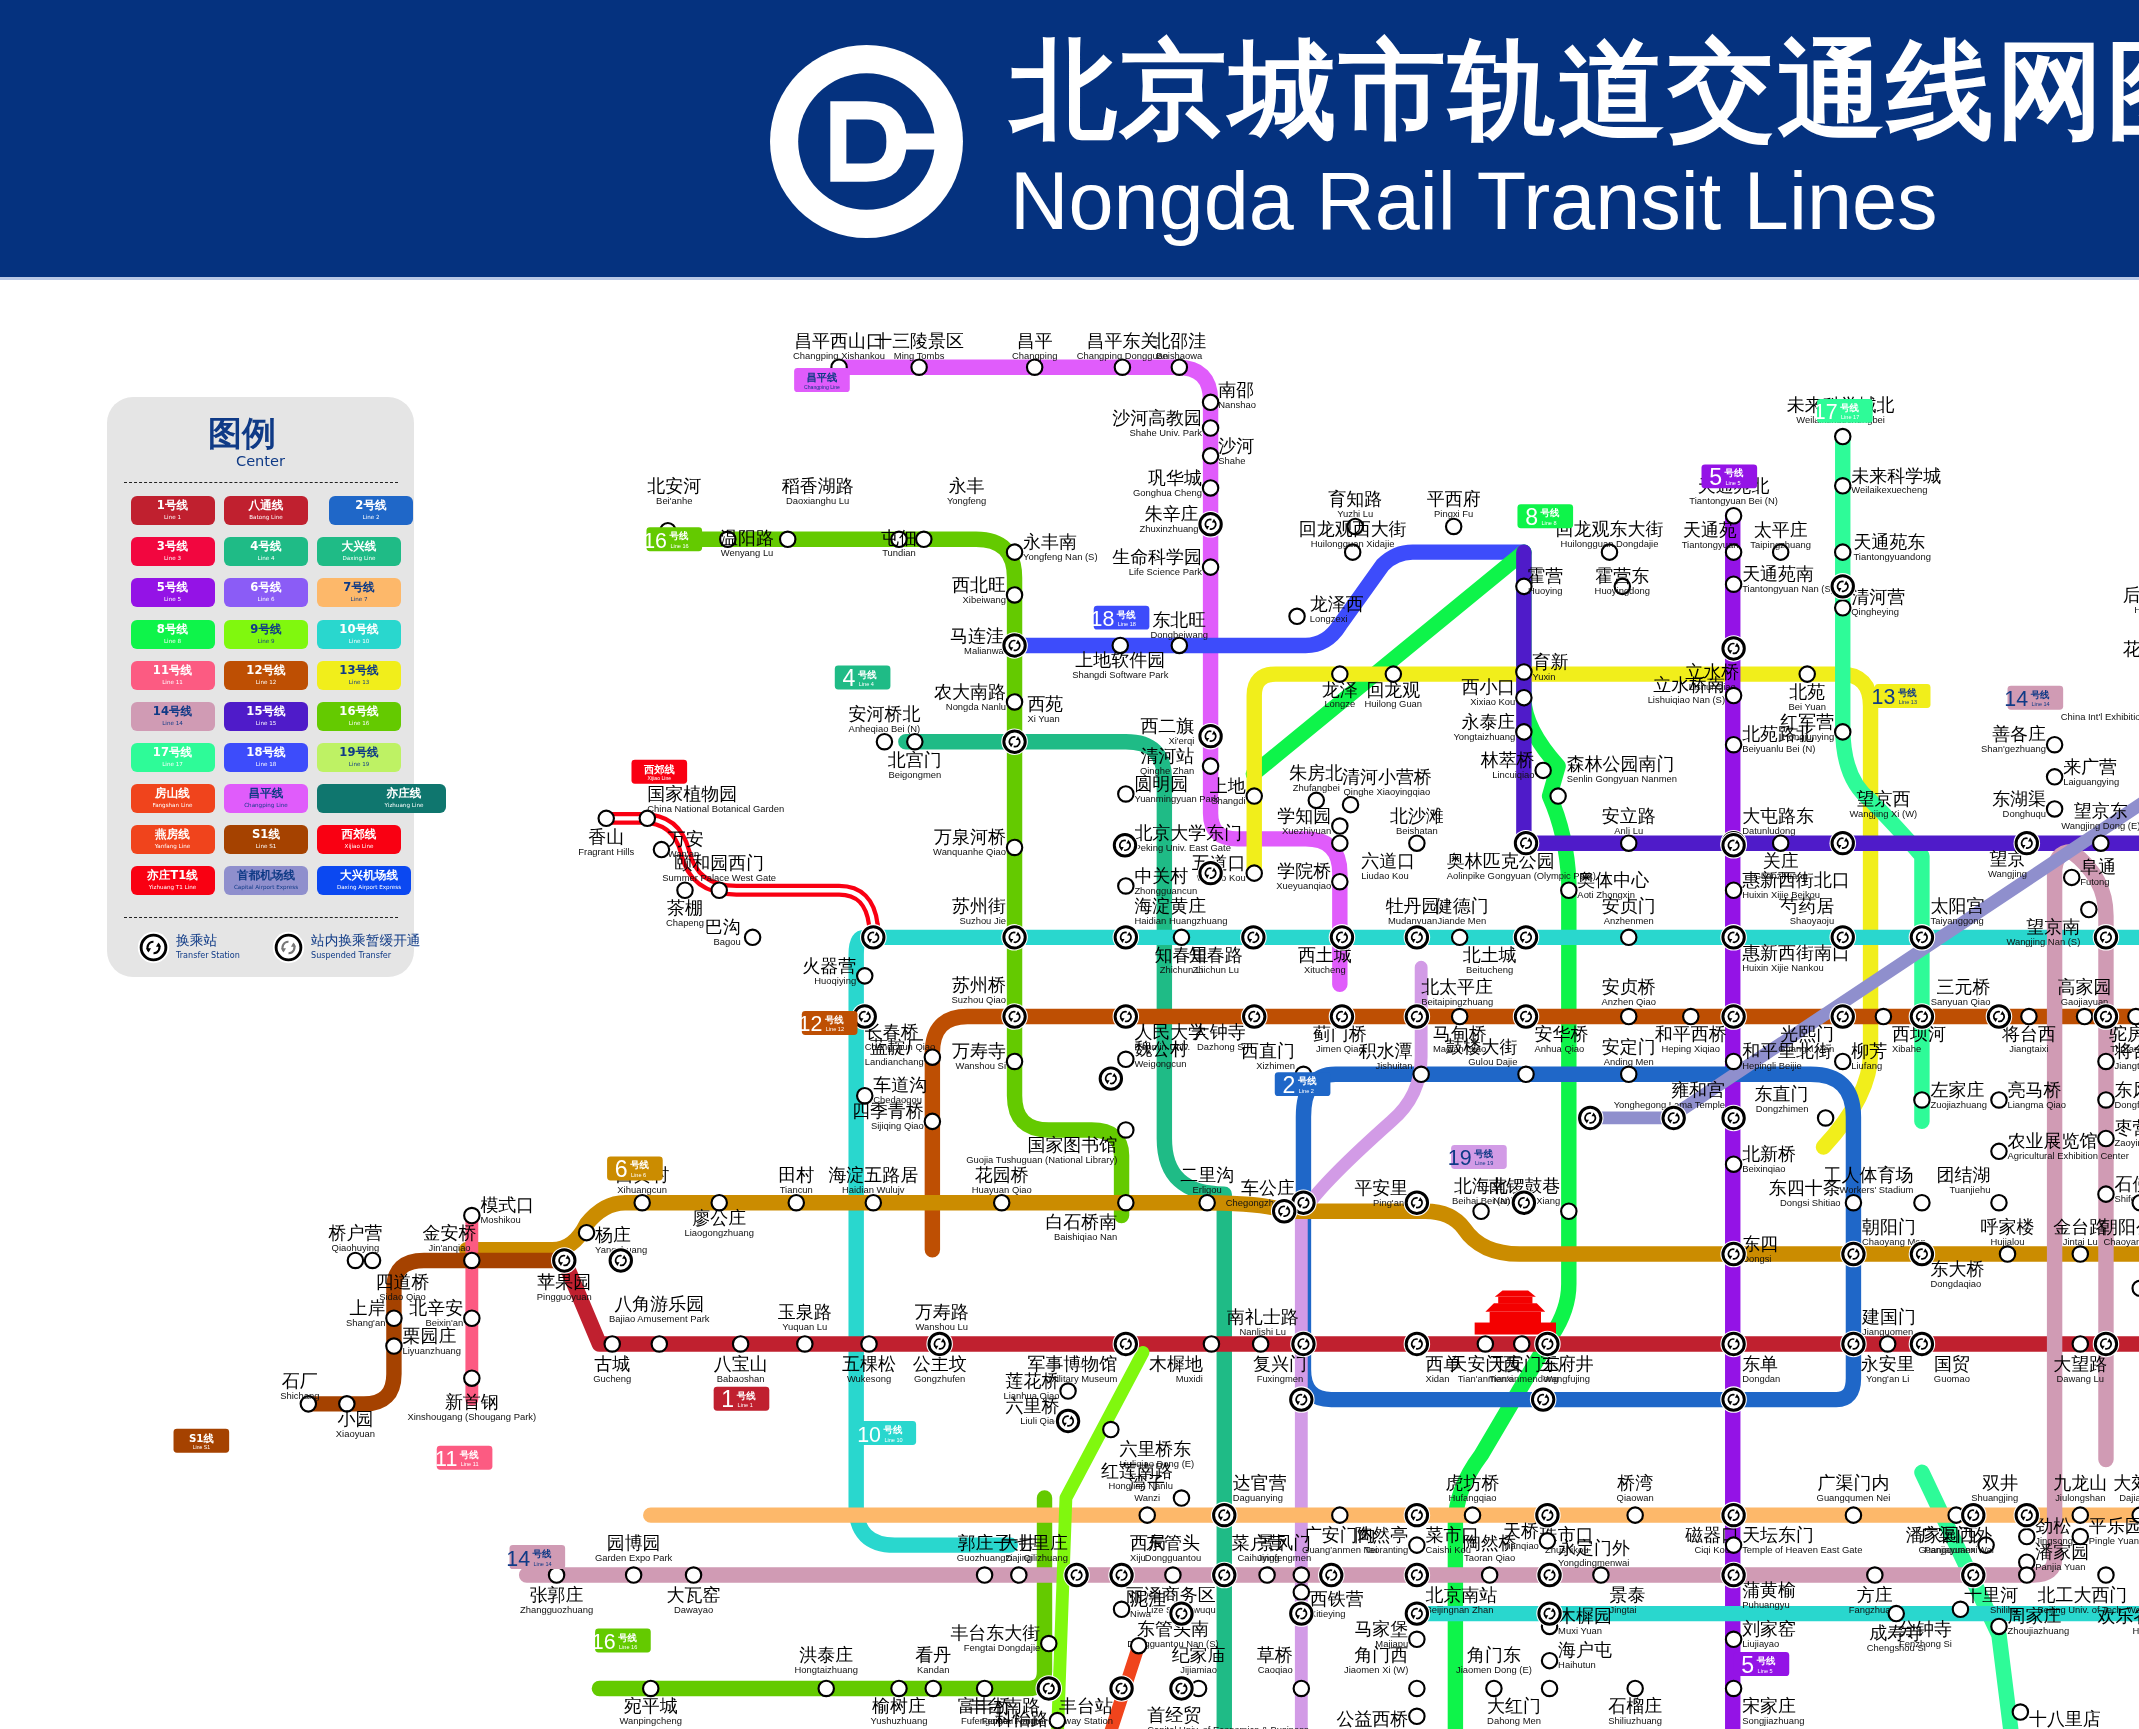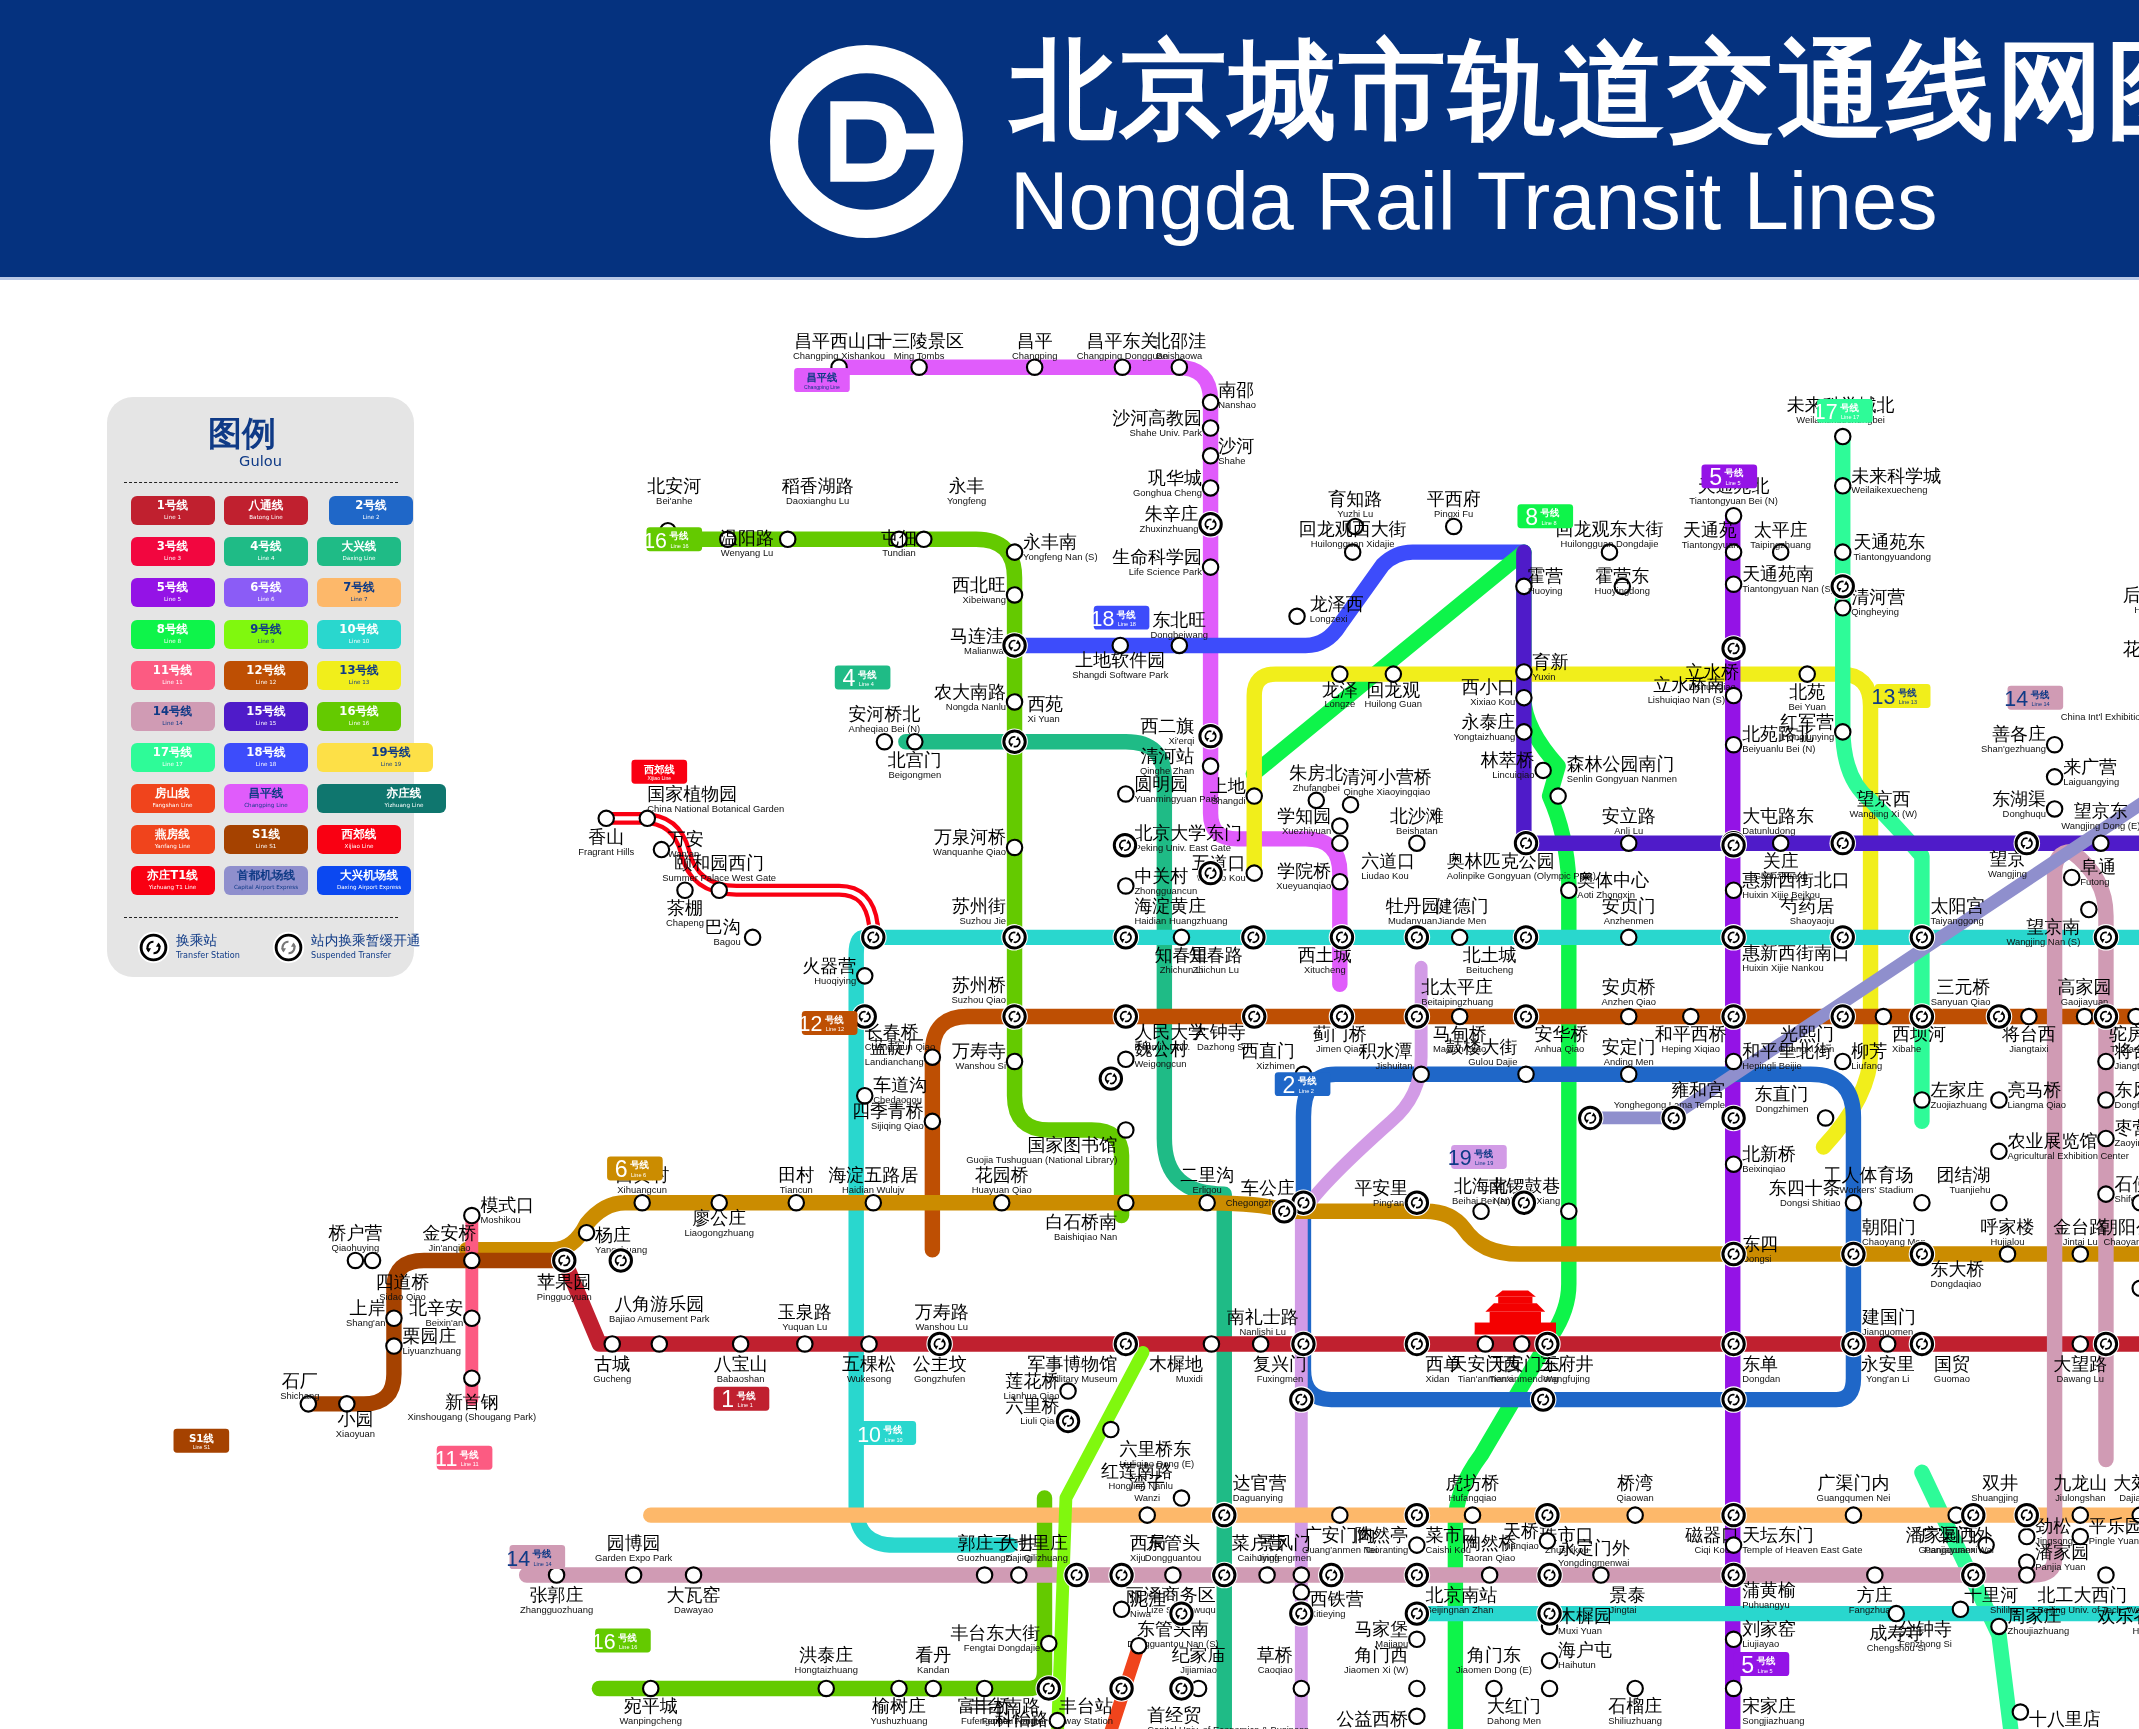--- a/index.html
+++ b/index.html
@@ -2548,21 +2548,21 @@
         <rect x="0" y="0" width="130" height="56" rx="8" fill="#9413e6"></rect>
         <text x="48" y="48" text-anchor="end" font-size="54" fill="#ffffff" font-family="Liberation Sans, sans-serif">5</text>
         <text x="54" y="28" font-size="22" fill="#ffffff" class="badge-cn">号线</text>
         <text x="56" y="48" font-size="13" fill="#ffffff" font-family="Liberation Sans, sans-serif">Line 5</text>
       </g>
     </g>
 </svg>
 
 <div id="legend">
   <div id="legend-title">图例</div>
-  <div id="legend-sub">Gulou</div>
+  <div id="legend-sub">Center</div>
   <div class="legend-dash" style="top:85px"></div>
   <div id="legend-grid">
       <div class="lg-chip" style="left: 23.5px; top: 99px; background: rgb(192, 32, 47); color: rgb(255, 255, 255);">
         <span class="lg-cn">1号线</span>
         <span class="lg-en">Line 1</span>
       </div>
       <div class="lg-chip" style="left: 117px; top: 99px; background: rgb(192, 32, 47); color: rgb(255, 255, 255);">
         <span class="lg-cn">八通线</span>
         <span class="lg-en">Batong Line</span>
       </div>
@@ -2631,21 +2631,21 @@
         <span class="lg-en">Line 16</span>
       </div>
       <div class="lg-chip" style="left: 23.5px; top: 346px; background: rgb(46, 251, 152); color: rgb(255, 255, 255);">
         <span class="lg-cn">17号线</span>
         <span class="lg-en">Line 17</span>
       </div>
       <div class="lg-chip" style="left: 117px; top: 346px; background: rgb(61, 76, 251); color: rgb(255, 255, 255);">
         <span class="lg-cn">18号线</span>
         <span class="lg-en">Line 18</span>
       </div>
-      <div class="lg-chip" style="left: 210px; top: 346px; background: #fde047; color: rgb(15, 58, 134); padding-left: 32px;">
+      <div class="lg-chip" style="left: 210px; top: 346px; background: #bef264; color: rgb(15, 58, 134);">
         <span class="lg-cn">19号线</span>
         <span class="lg-en">Line 19</span>
       </div>
       <div class="lg-chip" style="left: 23.5px; top: 387px; background: rgb(240, 68, 28); color: rgb(255, 255, 255);">
         <span class="lg-cn">房山线</span>
         <span class="lg-en">Fangshan Line</span>
       </div>
       <div class="lg-chip" style="left: 117px; top: 387px; background: rgb(224, 92, 251); color: rgb(15, 58, 134);">
         <span class="lg-cn">昌平线</span>
         <span class="lg-en">Changping Line</span>

